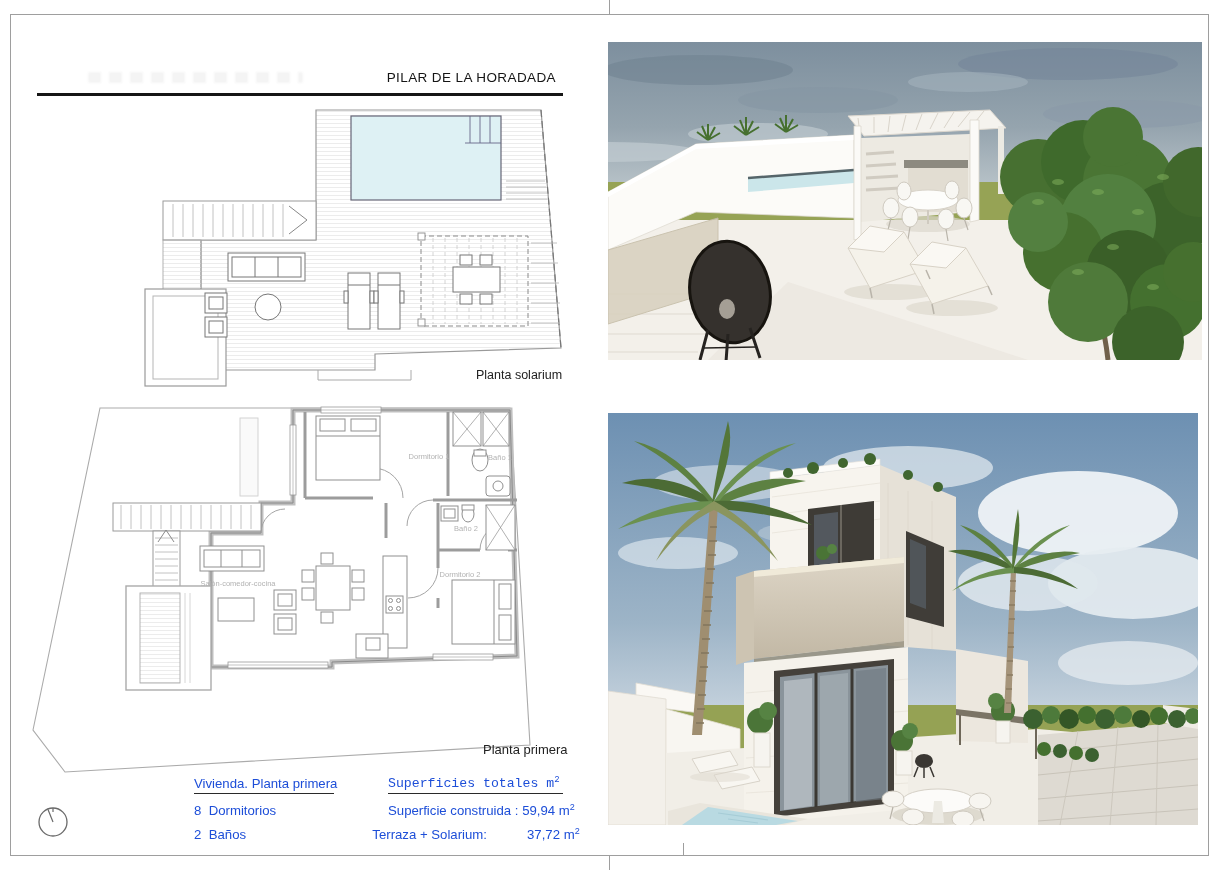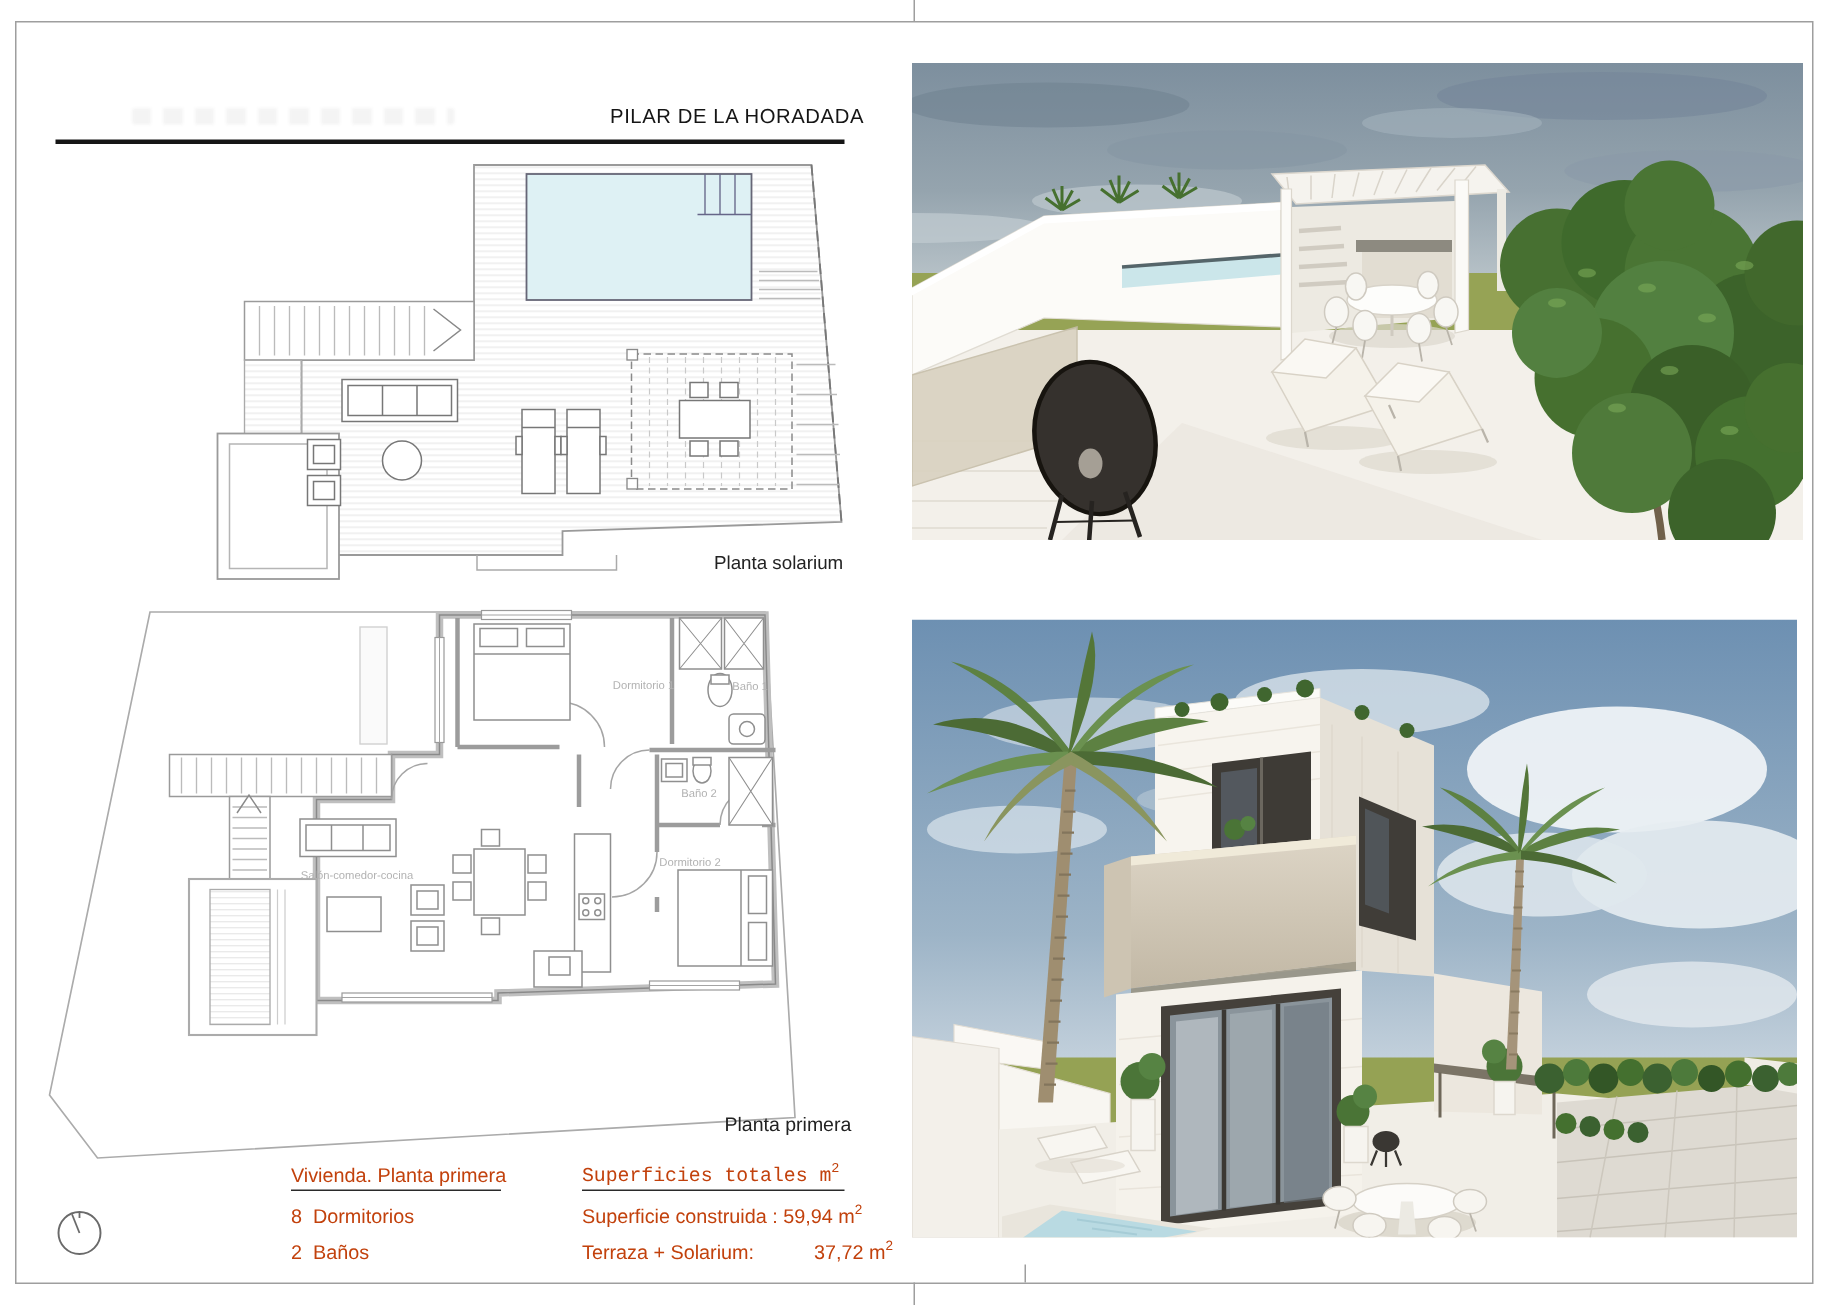--- a/index.html
+++ b/index.html
@@ -7,34 +7,34 @@
         font-family:"Liberation Sans", sans-serif;color:#1c1c1c;}
   .sheet-frame{position:absolute;left:10px;top:14px;width:1197px;height:840px;
                border:1px solid #9e9e9e;}
   .tick{position:absolute;background:#9e9e9e;width:1px;}
   .tick.top{left:609px;top:0;height:14px;}
   .tick.bottom-long{left:609px;top:855px;height:15px;}
   .tick.bottom-short{left:683px;top:843px;height:12px;}
   .watermark{position:absolute;left:88px;top:72px;width:215px;height:11px;opacity:.55;
     background:repeating-linear-gradient(90deg, rgba(60,60,60,.10) 0 13px, rgba(0,0,0,0) 13px 21px);
     filter:blur(1px);border-radius:2px;}
-  .sheet-title{position:absolute;left:344px;top:70px;width:232px;text-align:right;
+  .sheet-title{position:absolute;left:324px;top:70px;width:232px;text-align:right;
     font-size:13.5px;letter-spacing:.4px;color:#151515;}
   .title-rule{position:absolute;left:37px;top:93px;width:526px;height:3px;background:#161616;}
   .plan-svg{position:absolute;}
   .photo{position:absolute;display:block;}
-  .summary{position:absolute;font-size:13.2px;color:#c2410c;}
+  .summary{position:absolute;font-size:13.2px;color:#1d4ed8;}
   .summary .col-title{border-bottom:1.5px solid #2a2a2a;padding-bottom:2px;white-space:pre;}
   .summary .row{margin-top:9px;white-space:pre;}
   sup{font-size:9px;vertical-align:super;line-height:0;}
   .sum-left{left:194px;top:776px;width:150px;}
   .sum-left .col-title{width:140px;}
   .sum-right{left:388px;top:776px;width:176px;}
   .sum-right .col-title{width:175px;font-family:Liberation Mono, monospace;}
-  .sum-right .row.split{display:flex;justify-content:flex-start;width:176px;gap:40px;}
+  .sum-right .row.split{display:flex;justify-content:center;width:176px;gap:40px;}
   .compass{position:absolute;left:36px;top:805px;}
   text{font-family:"Liberation Sans", sans-serif;}
 </style>
 </head>
 <body>
 
 <div class="page">
 
   <div class="sheet-frame"></div>
   <div class="tick top"></div>

